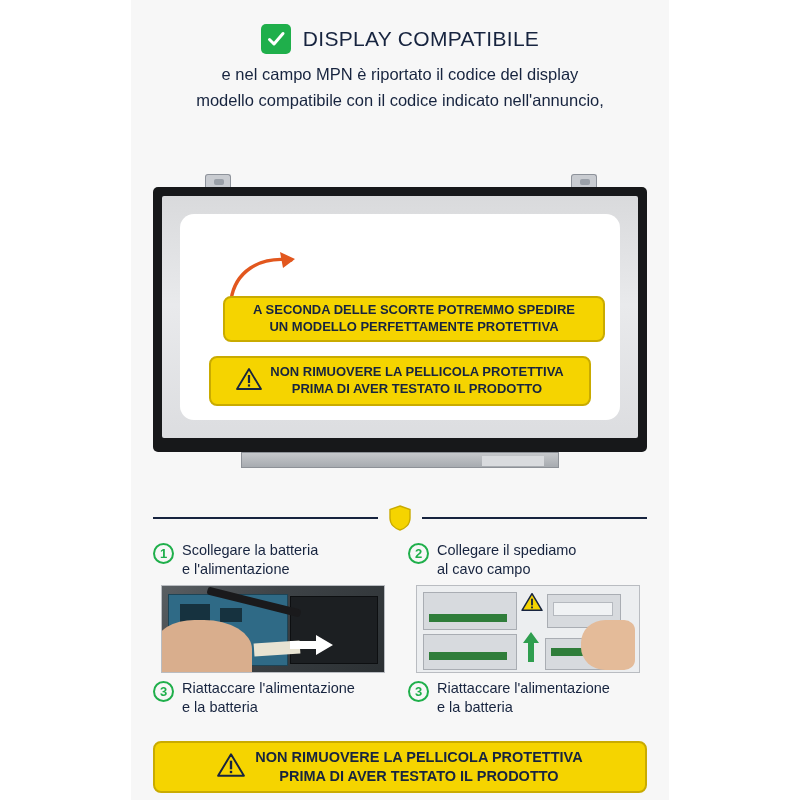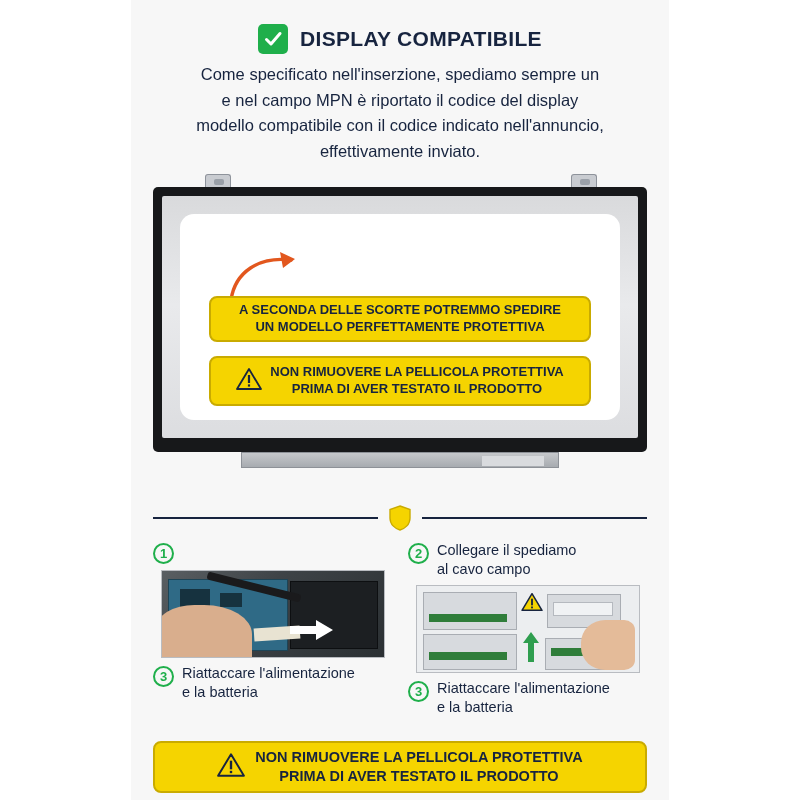--- a/index.html
+++ b/index.html
@@ -46,21 +46,21 @@
     height: 30px;
     border-radius: 5px;
     background: #1faf4b;
     display: flex;
     align-items: center;
     justify-content: center;
   }
   .check-box-icon svg { display: block; }
   .header-title {
     font-size: 21px;
-    font-weight: bold;
+    font-weight: normal;
     color: #17243f;
     letter-spacing: 0.3px;
   }
 
   .intro {
     position: absolute;
     left: 18px;
     top: 62px;
     width: 502px;
     text-align: center;
@@ -147,21 +147,21 @@
     font-weight: bold;
     text-align: center;
     display: flex;
     align-items: center;
     justify-content: center;
     gap: 8px;
     padding: 6px 10px;
   }
   .note .note-text { font-size: 13px; line-height: 1.3; }
   .note-compat {
-    left: 56px;
+    left: 70px;
     top: 122px;
     width: 382px;
     height: 46px;
   }
   .note-film {
     left: 56px;
     top: 182px;
     width: 382px;
     height: 50px;
   }
@@ -335,24 +335,22 @@
     <div class="header-row">
       <span class="check-box-icon">
         <svg width="20" height="20" viewBox="0 0 20 20" aria-hidden="true">
           <path d="M3.5 10.5 L8 15 L17 4.5" fill="none" stroke="#ffffff" stroke-width="3" stroke-linecap="round" stroke-linejoin="round"></path>
         </svg>
       </span>
       <span class="header-title">DISPLAY COMPATIBILE</span>
     </div>
 
     <div class="intro">
-      <div>Come specificato nell'inserzione, spediamo sempre un</div>
       <div>e nel campo MPN è riportato il codice del display</div>
       <div>modello compatibile con il codice indicato nell'annuncio,</div>
-      <div>effettivamente inviato.</div>
     </div>
 
     <div class="panel-wrap">
       <div class="clip left"></div>
       <div class="clip right"></div>
 
       <div class="panel-outer">
         <div class="panel-screen">
           <div class="panel-inner-white"></div>
         </div>
@@ -397,20 +395,24 @@
         </svg>
       </span>
       <span class="rule"></span>
     </div>
 
     <div class="steps">
 
       <div class="step-col">
         <div class="step-line">
           <span class="step-num">1</span>
+          <span class="step-text">
+            <span>Scollegare la batteria</span><br>
+            <span>e l'alimentazione</span>
+          </span>
         </div>
 
         <div class="photo photo-a">
           <div class="pa-board"></div>
           <div class="pa-chip" style="left:18px; top:18px; width:30px; height:18px;"></div>
           <div class="pa-chip" style="left:58px; top:22px; width:22px; height:14px;"></div>
           <div class="pa-chip" style="left:24px; top:46px; width:52px; height:12px;"></div>
           <div class="pa-battery"></div>
           <div class="pa-tape"></div>
           <div class="pa-driver"></div>

